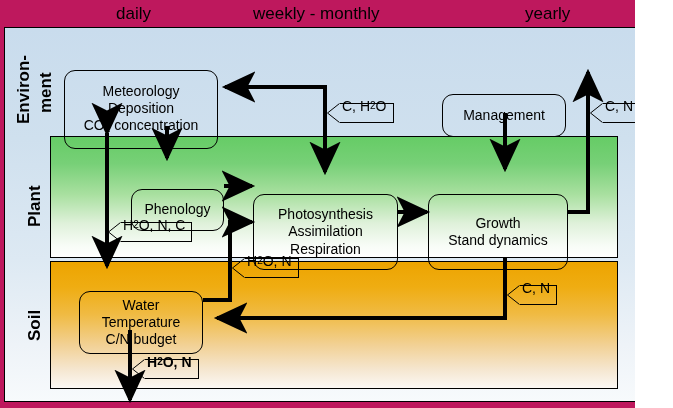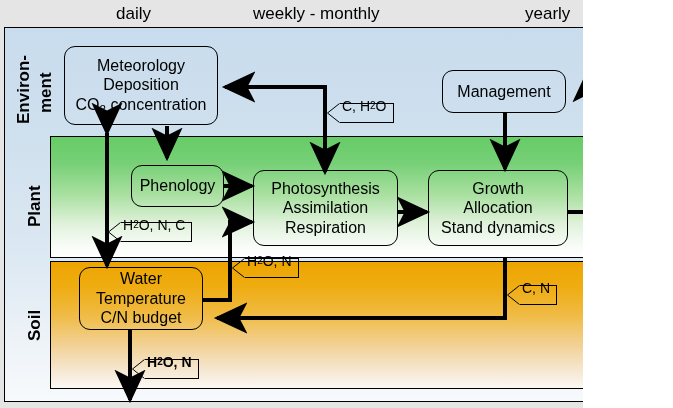--- a/index.html
+++ b/index.html
@@ -1,18 +1,18 @@
 <!DOCTYPE html>
 <html><head>
 <meta charset="utf-8">
 <title>Model scheme</title>
 <style>
   html,body{margin:0;padding:0;background:#ffffff;}
   body{font-family:"Liberation Sans", sans-serif;}
-  #root{position:relative;width:583px;height:408px;overflow:hidden;background:#e5e5e5;}
+  #root{position:relative;width:635px;height:408px;overflow:hidden;background:#be185d;}
 
   
   .timescale{position:absolute;font-size:17px;color:#000;white-space:nowrap;top:4px;}
 
   
   .env-band{position:absolute;left:4px;top:27px;width:663px;height:375px;
             border:1px solid #000;
             background:linear-gradient(180deg,#c9dced 0%,#cfe0ee 30%,#dde9f3 62%,#eef3f8 85%,#f7fafc 100%);
             box-sizing:border-box;}
   .plant-band{position:absolute;left:50px;top:136px;width:568px;height:122px;
@@ -27,21 +27,21 @@
   
   .vlabel{position:absolute;font-weight:bold;color:#000;white-space:nowrap;
           transform-origin:left top;}
   .vlabel.env{font-size:17px;}
   .vlabel.plant{font-size:17px;}
   .vlabel.soil{font-size:17px;}
 
   
   .box{position:absolute;border:1px solid #000;border-radius:11px;background:transparent;
        display:flex;flex-direction:column;align-items:center;justify-content:center;
-       font-size:16px;line-height:1.22;color:#000;box-sizing:border-box;text-align:left;}
+       font-size:14px;line-height:1.22;color:#000;box-sizing:border-box;text-align:left;margin-top:24px;}
   .box .ln{white-space:nowrap;}
 
   
   .flag{position:absolute;height:20px;font-size:14px;color:#000;display:flex;align-items:center;}
   .flag .body{border:1px solid #000;border-left:none;height:20px;display:flex;align-items:center;
               padding:0 6px 15px 2px;box-sizing:border-box;white-space:nowrap;background:transparent;}
   .flag .tip{width:13px;height:20px;position:relative;flex:0 0 13px;}
   .flag .tip svg{position:absolute;left:0;top:0;}
 
   sub{font-size:0.72em;vertical-align:-0.22em;}
@@ -116,21 +116,20 @@
   </div>
 
   <div class="box" style="left:253px;top:170px;width:145px;height:76px;">
     <span class="ln">Photosynthesis</span>
     <span class="ln">Assimilation</span>
     <span class="ln">Respiration</span>
   </div>
 
   <div class="box" style="left:428px;top:170px;width:140px;height:76px;">
     <span class="ln">Growth</span>
-    <span class="ln">Allocation</span>
     <span class="ln">Stand dynamics</span>
   </div>
 
   <div class="box" style="left:79px;top:267px;width:124px;height:63px;">
     <span class="ln">Water</span>
     <span class="ln">Temperature</span>
     <span class="ln">C/N budget</span>
   </div>
 
   <div class="flag" style="left:327px;top:103px;">

